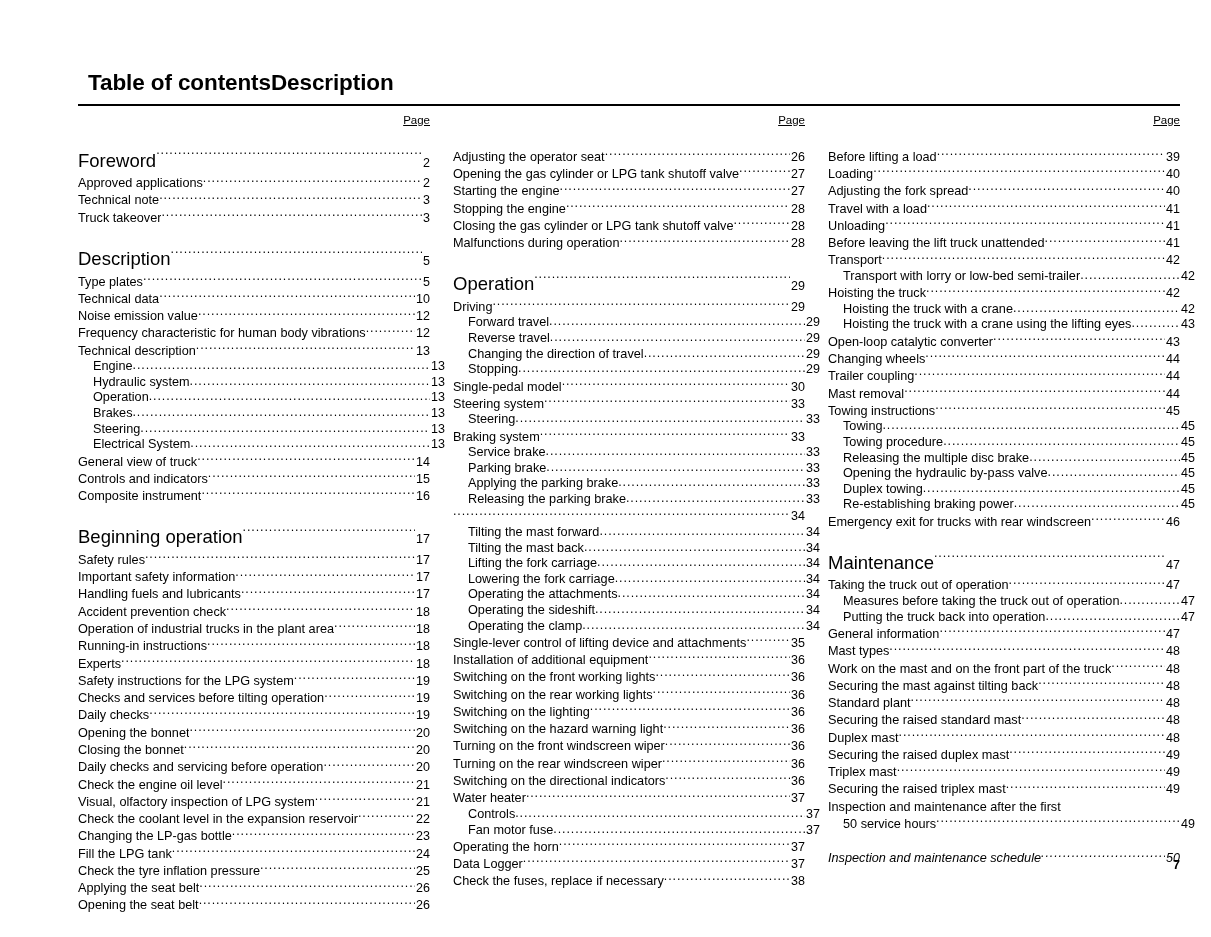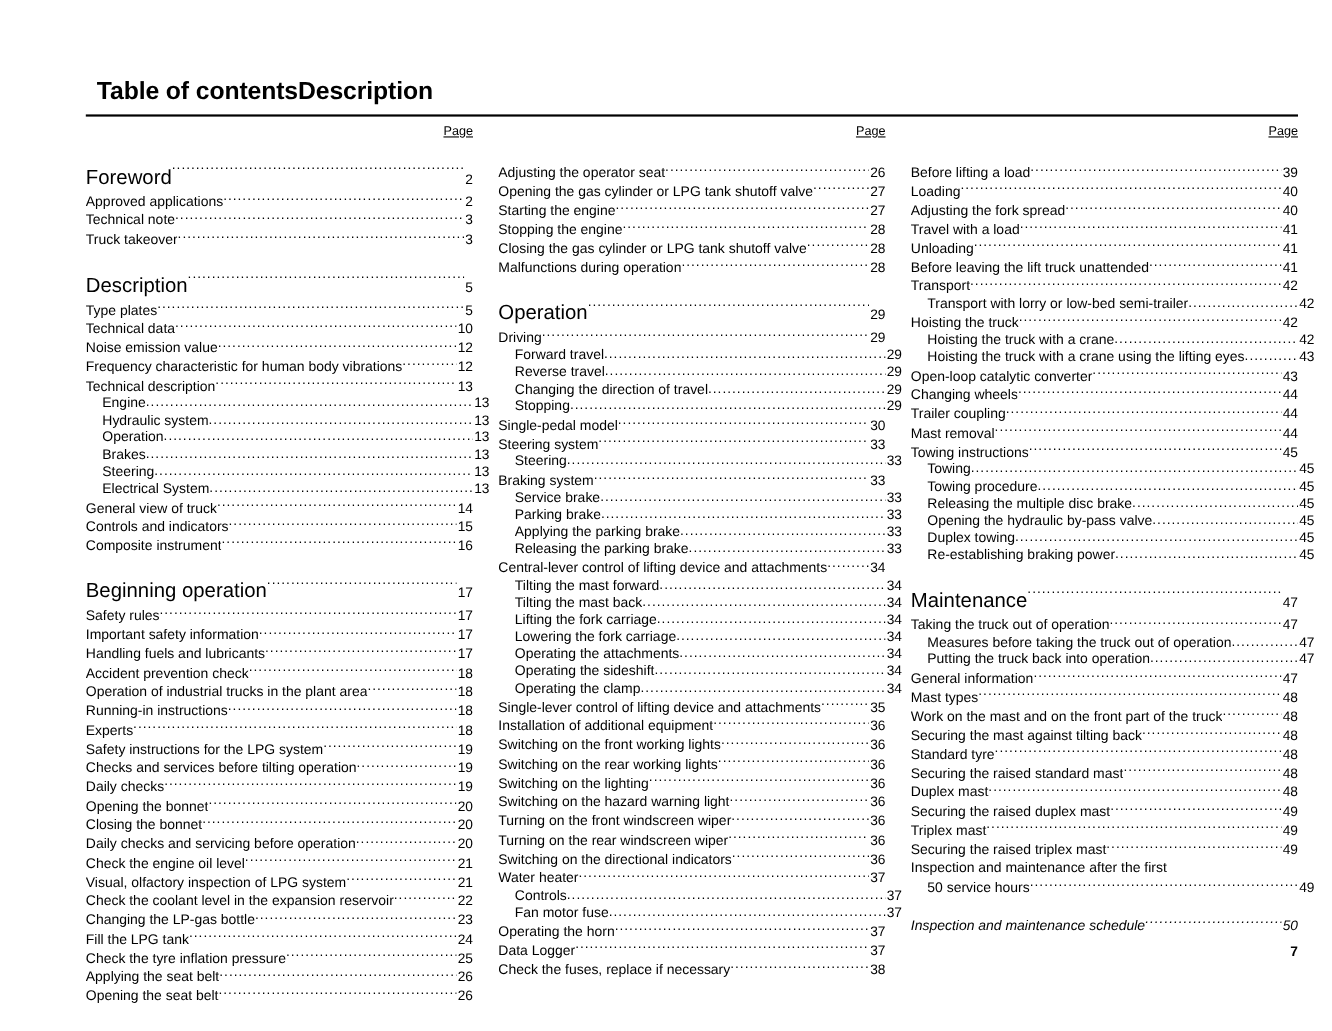--- a/index.html
+++ b/index.html
@@ -488,21 +488,20 @@
           <span class="etext">Applying the parking brake</span>
           <span class="leader"></span>
           <span class="pnum">33</span>
         </div>
         <div class="entry lvl2">
           <span class="etext">Releasing the parking brake</span>
           <span class="leader"></span>
           <span class="pnum">33</span>
         </div>
         <div class="entry lvl1">
-          <span class="etext">Central-lever control of lifting device and attachments</span>
           <span class="leader"></span>
           <span class="pnum">34</span>
         </div>
         <div class="entry lvl2">
           <span class="etext">Tilting the mast forward</span>
           <span class="leader"></span>
           <span class="pnum">34</span>
         </div>
         <div class="entry lvl2">
           <span class="etext">Tilting the mast back</span>
@@ -715,20 +714,25 @@
         <div class="entry lvl2">
           <span class="etext">Duplex towing</span>
           <span class="leader"></span>
           <span class="pnum">45</span>
         </div>
         <div class="entry lvl2">
           <span class="etext">Re-establishing braking power</span>
           <span class="leader"></span>
           <span class="pnum">45</span>
         </div>
+        <div class="entry lvl1">
+          <span class="etext">Emergency exit for trucks with rear windscreen</span>
+          <span class="leader"></span>
+          <span class="pnum">46</span>
+        </div>
         <div class="entry lvl0 gap-before">
           <span class="etext">Maintenance</span>
           <span class="leader"></span>
           <span class="pnum">47</span>
         </div>
         <div class="entry lvl1">
           <span class="etext">Taking the truck out of operation</span>
           <span class="leader"></span>
           <span class="pnum">47</span>
         </div>
@@ -756,21 +760,21 @@
           <span class="etext">Work on the mast and on the front part of the truck</span>
           <span class="leader"></span>
           <span class="pnum">48</span>
         </div>
         <div class="entry lvl1">
           <span class="etext">Securing the mast against tilting back</span>
           <span class="leader"></span>
           <span class="pnum">48</span>
         </div>
         <div class="entry lvl1">
-          <span class="etext">Standard tyre</span>
+          <span class="etext">Standard plant</span>
           <span class="leader"></span>
           <span class="pnum">48</span>
         </div>
         <div class="entry lvl1">
           <span class="etext">Securing the raised standard mast</span>
           <span class="leader"></span>
           <span class="pnum">48</span>
         </div>
         <div class="entry lvl1">
           <span class="etext">Duplex mast</span>

